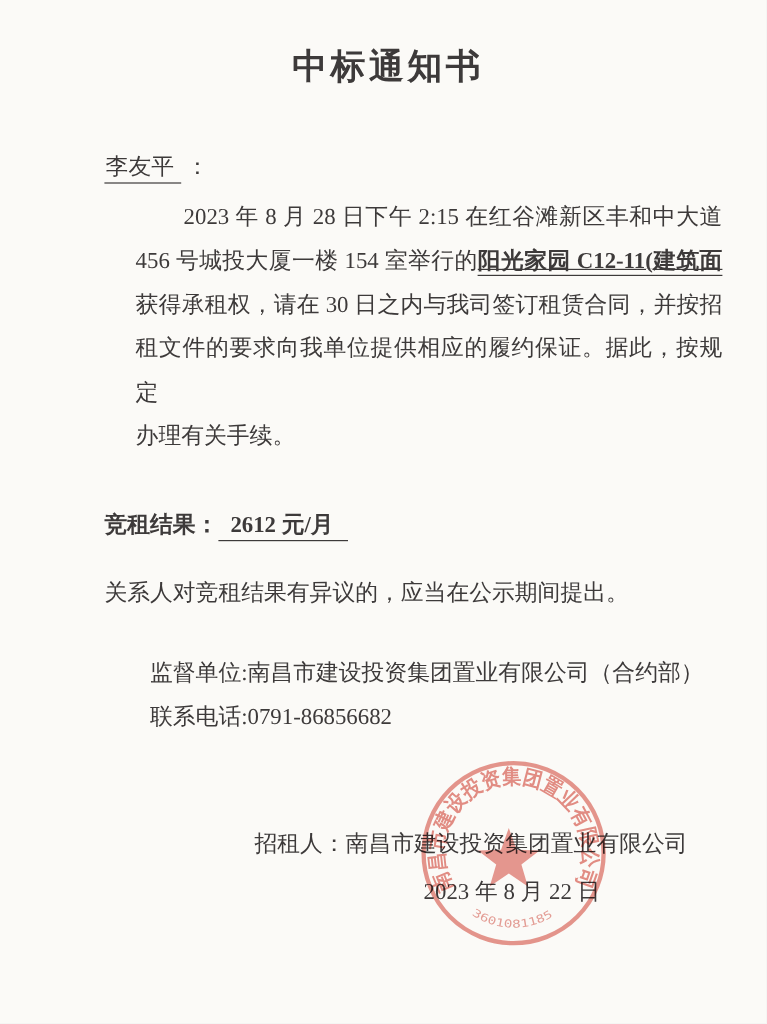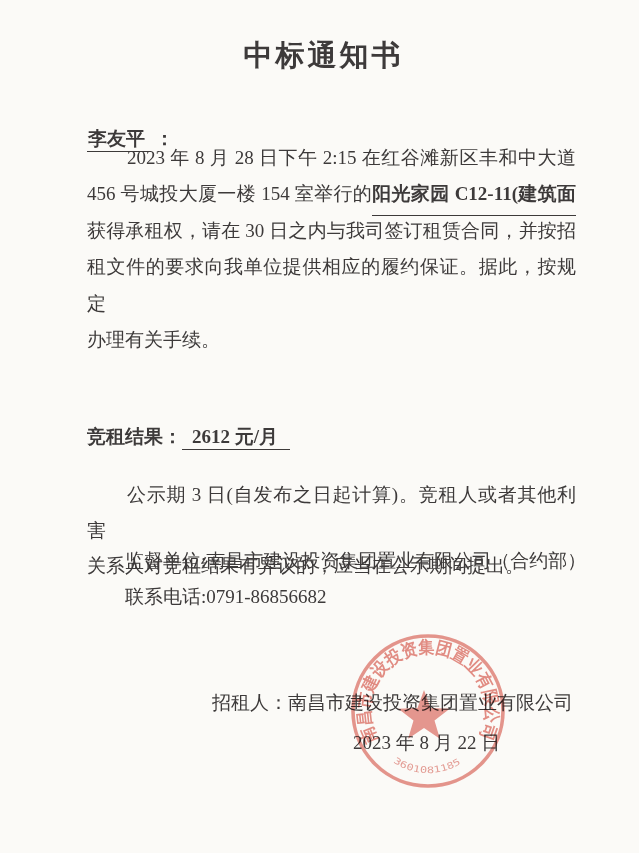--- a/index.html
+++ b/index.html
@@ -18,45 +18,46 @@
   .abs{position:absolute;}
   .doc-title{
     top:36px;left:0;width:639px;
     text-align:center;
     font-size:29px;font-weight:bold;
     letter-spacing:3px;
     padding-left:8px;box-sizing:border-box;
   }
   .addressee-line{
     top:126px;left:87px;
-    font-size:19px;font-weight:bold;
+    font-size:19px;font-weight:normal;
   }
   .addressee-name{
     border-bottom:1.6px solid #3d3a3a;
     padding:0 6px 2px 1px;
   }
   .addressee-colon{padding-left:4px;}
   .para{
     left:87px;width:489px;
     font-size:19px;
     line-height:36.4px;
   }
-  .para1{top:140px;}
+  .para1{top:164px;margin-left:26px;}
   .notice{top:477px;line-height:35.5px;}
   .line{white-space:nowrap;}
   .line.justify{
     white-space:normal;
     text-align:justify;
     text-align-last:justify;
   }
   .line.indent{text-indent:40px;}
   .em{
     font-weight:bold;
     border-bottom:1.8px solid #3d3a3a;
-    padding-bottom:11px;
+    padding-bottom:1px;
+    text-decoration:underline;
   }
   .result-line{
     top:424px;left:87px;
     font-size:19px;font-weight:bold;
   }
   .result-value{
     border-bottom:1.8px solid #3d3a3a;
     padding:0 12px 2px 10px;
   }
   .supervisor-line{top:548px;left:125px;font-size:19px;}
@@ -87,21 +88,20 @@
       <div class="line justify"><span>获得承租权，请在 30 日之内与我司签订租赁合同，并按招</span></div>
       <div class="line justify"><span>租文件的要求向我单位提供相应的履约保证。据此，按规定</span></div>
       <div class="line"><span>办理有关手续。</span></div>
     </div>
 
   <div class="abs result-line">
     <span>竞租结果：</span><span class="result-value">2612 元/月</span>
   </div>
 
   <div class="abs para notice">
-      <div class="line justify indent"><span>公示期 3 日(自发布之日起计算)。竞租人或者其他利害</span></div>
       <div class="line"><span>关系人对竞租结果有异议的，应当在公示期间提出。</span></div>
     </div>
 
   <div class="abs supervisor-line">监督单位:南昌市建设投资集团置业有限公司（合约部）</div>
 
   <div class="abs phone-line">联系电话:0791-86856682</div>
 
   <div class="abs lessor-line">
     <span>招租人：</span><span>南昌市建设投资集团置业有限公司</span>
   </div>

